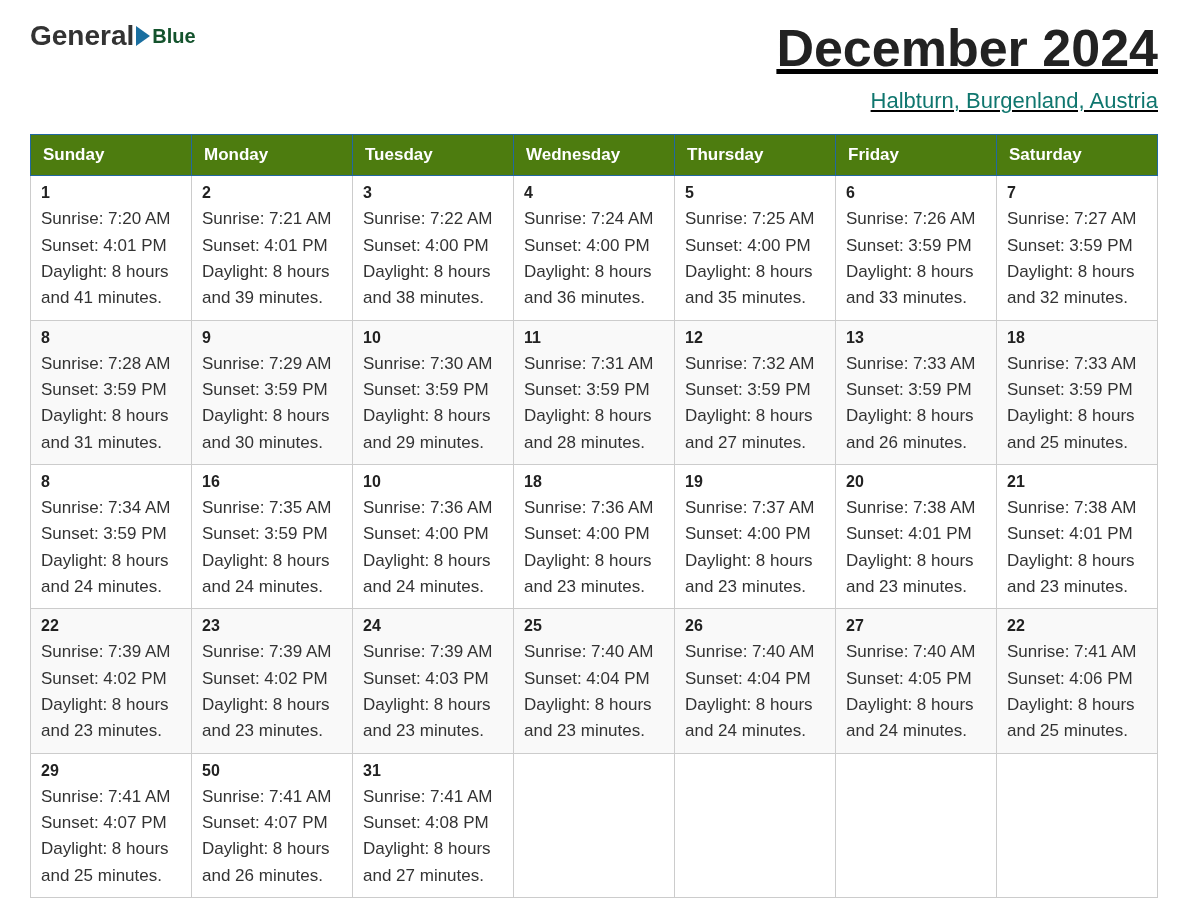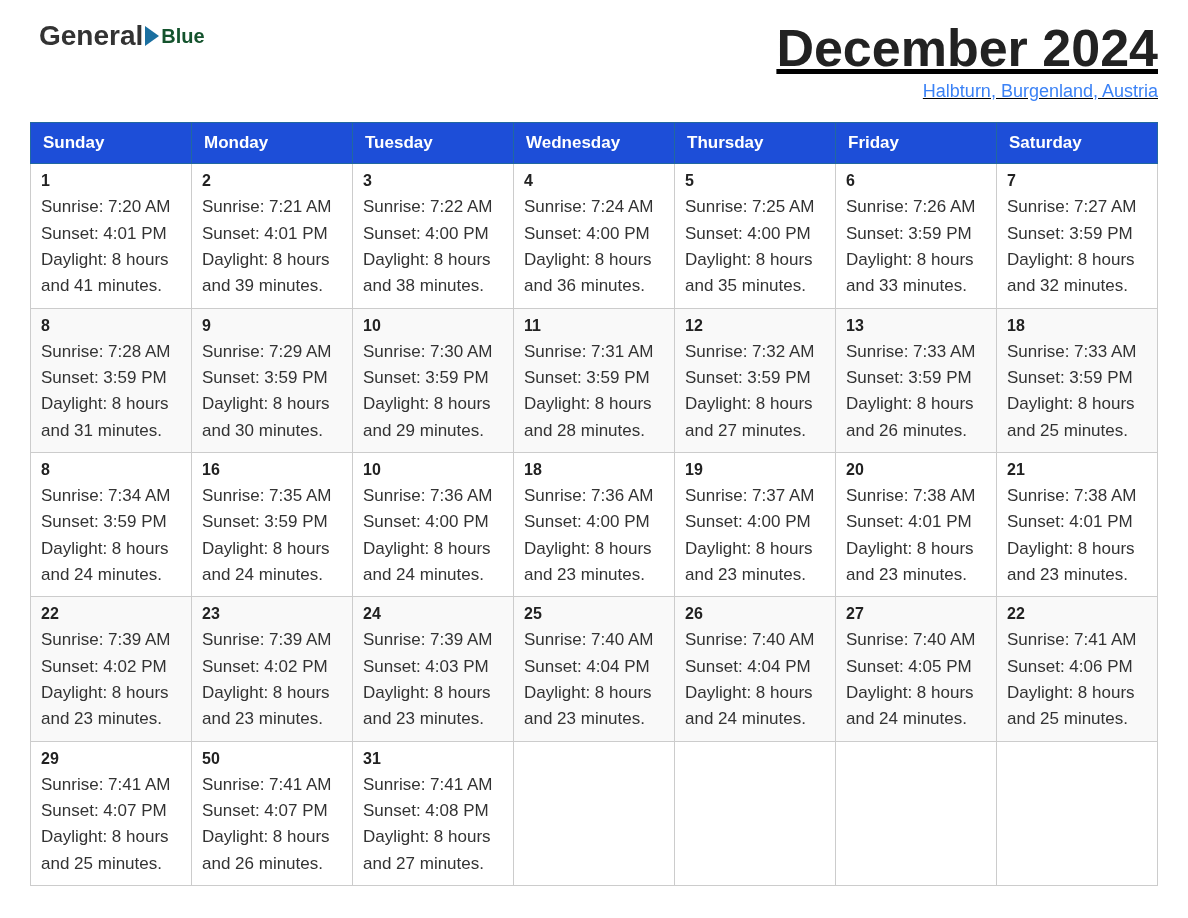--- a/index.html
+++ b/index.html
@@ -13,21 +13,20 @@
     .header {
       display: flex;
       justify-content: space-between;
       align-items: flex-start;
       margin-bottom: 20px;
     }
     .logo {
       display: flex;
       flex-direction: column;
       align-items: center;
-      margin-left: 9px;
     }
     .logo-text {
       display: flex;
       align-items: center;
       font-size: 28px;
       font-weight: bold;
       color: #333;
     }
     .logo-general { color: #333; }
     .logo-arrow {
@@ -43,31 +42,31 @@
       text-align: right;
       text-decoration: underline;
     }
     .month-title {
       font-size: 52px;
       font-weight: bold;
       color: #222;
       line-height: 1.1;
     }
     .location-title {
-      font-size: 18px;
-      color: #3b82f6;
-      margin-top: 4px;
+      font-size: 22px;
+      color: #0f766e;
+      margin-top: 11px;
     }
     .calendar-table {
       width: 100%;
       border-collapse: collapse;
       border: 1px solid #999;
     }
     .calendar-table th {
-      background-color: #1d4ed8;
+      background-color: #4d7c0f;
       color: #fff;
       font-size: 17px;
       font-weight: bold;
       padding: 10px 12px;
       text-align: left;
       border: 1px solid #2168a0;
     }
     .calendar-table td {
       vertical-align: top;
       padding: 8px 10px;

